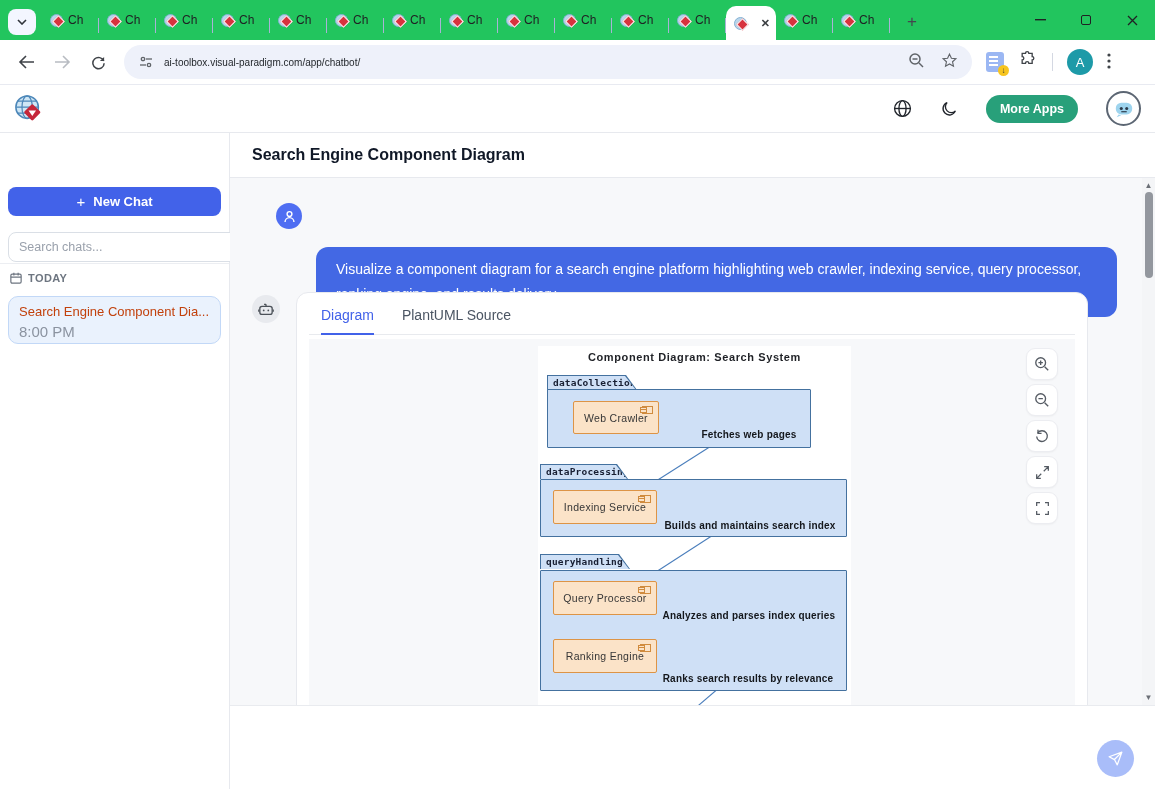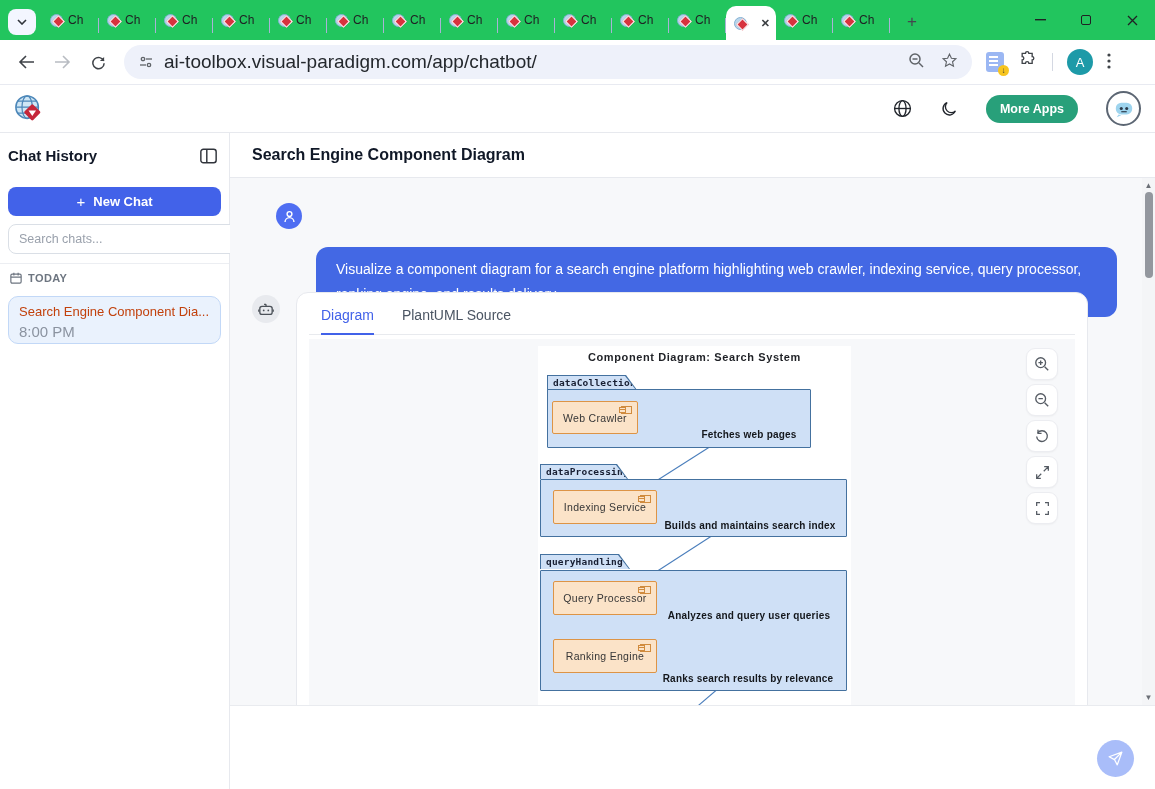--- a/index.html
+++ b/index.html
@@ -26,21 +26,21 @@
   .win-controls { margin-left:auto; display:flex; align-items:center; height:40px; }
   .win-btn { width:46px; height:40px; display:flex; align-items:center; justify-content:center; color:#202124; font-size:12px;}
   .win-max-glyph { width:10px; height:10px; border:1.2px solid #202124; border-radius:2px; }
 
   .toolbar { height:45px; background:#fff; display:flex; align-items:center; border-bottom:1px solid #e8eaf1; padding:0 8px; }
   .nav-ic { width:30px; height:30px; display:flex; align-items:center; justify-content:center; font-size:16px; color:#3f4348; margin:0 3px;}
   .nav-ic.disabled { color:#b8bcc2; }
   .omnibox { height:34px; flex:none; width:848px; margin-left:8px; background:#eef1fa; border-radius:17px;
              display:flex; align-items:center; padding:0 10px 0 14px; }
   .site-info { color:#5f6368; margin-right:10px; display:flex; }
-  .url-text { font-size:19px; color:#24282d; flex:1; }
+  .url-text { font-size:10px; color:#24282d; flex:1; }
   .omni-right { display:flex; align-items:center; gap:16px; margin-right:4px; color:#5f6368;}
   .tb-right { display:flex; align-items:center; gap:14px; margin-left:14px; }
   .doc-ic { position:relative; width:18px; height:20px; background:#9bb7f3; border-radius:3px; }
   .doc-ic::before { content:''; position:absolute; left:3px; top:4px; width:9px; height:2px; background:#fff; box-shadow:0 4px 0 #fff, 0 8px 0 #fff;}
   .doc-ic::after { content:'↓'; position:absolute; right:-5px; bottom:-4px; width:11px; height:11px; background:#f7c520;
                    border-radius:50%; font-size:8px; line-height:11px; text-align:center; color:#333; }
   .tb-sep { width:1px; height:18px; background:#d4d8e2; }
   .profile-av { width:26px; height:26px; border-radius:50%; background:#1d9aa8; color:#fff; font-size:13px;
                 display:flex; align-items:center; justify-content:center; }
   .kebab { font-size:15px; color:#3f4348; letter-spacing:0; }
@@ -61,21 +61,21 @@
   
   .body { display:flex; height:656px; }
   .sidebar { width:230px; flex:none; background:#fff; border-right:1px solid #e7e9ee; position:relative; }
   .sb-header { height:45px; display:flex; align-items:center; justify-content:space-between; padding:0 12px 0 8px; }
   .sb-title { font-size:15px; font-weight:bold; color:#111827; }
   .sb-toggle { color:#30343b; display:flex; }
   .new-chat { position:absolute; left:8px; top:54px; width:213px; height:29px; background:#4262e9; color:#fff;
               border:none; border-radius:8px; font-size:13px; font-weight:bold; display:flex; align-items:center;
               justify-content:center; gap:8px; }
   .new-chat .plus { font-size:15px; font-weight:normal; }
-  .sb-search { position:absolute; left:8px; top:91px; width:234px; height:30px; border:1px solid #dadfe6;
+  .sb-search { position:absolute; left:8px; top:99px; width:234px; height:30px; border:1px solid #dadfe6;
                border-radius:8px; padding:0 10px; font-size:12.5px; color:#333; font-family:"Liberation Sans",sans-serif;}
   .sb-search::placeholder { color:#9aa1ac; }
   .sb-divider { position:absolute; left:0; top:130px; width:100%; height:1px; background:#eceef2; }
   .sb-section { position:absolute; left:10px; top:139px; display:flex; align-items:center; gap:6px;
                 font-size:11px; font-weight:bold; color:#6d7580; letter-spacing:0.4px; }
   .chat-item { position:absolute; left:8px; top:163px; width:213px; height:48px; background:#eaf2fd;
                border:1px solid #c2d8f7; border-radius:10px; padding:7px 10px; }
   .chat-item-title { font-size:13px; color:#c2410c; font-weight:500; white-space:nowrap; overflow:hidden; }
   .chat-item-time { font-size:15px; color:#8b93a0; margin-top:4px; }
 
@@ -324,29 +324,20 @@
             <path d="M9 14h6" stroke="#2b3a4a" stroke-width="1.3"></path>
             <path d="M6 17l-2 3 5-2" fill="#9ed4ee"></path>
           </svg>
       </span>
     </div>
   </div>
 
   <div class="body">
 
     <div class="sidebar">
-      <div class="sb-header">
-        <span class="sb-title">Chat History</span>
-        <span class="sb-toggle">
-            <svg width="17" height="16" viewBox="0 0 20 18">
-              <rect x="1" y="1" width="18" height="16" rx="3" fill="none" stroke="#30343b" stroke-width="1.7"></rect>
-              <path d="M8 1v16" stroke="#30343b" stroke-width="1.7"></path>
-            </svg>
-          </span>
-      </div>
       <button class="new-chat">
         <span class="plus">+</span>
         <span>New Chat</span>
       </button>
       <input class="sb-search" placeholder="Search chats..." style="">
       <div class="sb-divider"></div>
       <div class="sb-section">
         <svg width="12" height="12" viewBox="0 0 14 14">
             <rect x="1" y="2.5" width="12" height="10.5" rx="1.5" fill="none" stroke="#6d7580" stroke-width="1.4"></rect>
             <path d="M1 6h12M4.5 1v3M9.5 1v3" stroke="#6d7580" stroke-width="1.4"></path>
@@ -413,21 +404,21 @@
                 <circle cx="440" cy="169" r="7.5"></circle>
                 <circle cx="440" cy="259" r="7.5"></circle>
                 <circle cx="440" cy="321" r="7.5"></circle>
               </g>
             </svg>
 
             <div class="pkg-tab" style="left:238px; top:36px; width:90px;">
               <div class="pkg-tab-inner">dataCollection</div>
             </div>
             <div class="pkg-body" style="left:238px; top:50px; width:264px; height:59px;"></div>
-            <div class="comp" style="left:243px; top:62px; width:86px; height:33px;">
+            <div class="comp" style="left:264px; top:62px; width:86px; height:33px;">
               <span>Web Crawler</span>
                 <span class="comp-icon"></span>
             </div>
             <div class="if-label" style="left:340px; top:90px; width:200px;">Fetches web pages</div>
 
             <div class="pkg-tab" style="left:231px; top:125px; width:88px;">
               <div class="pkg-tab-inner">dataProcessing</div>
             </div>
             <div class="pkg-body" style="left:231px; top:140px; width:307px; height:58px;"></div>
             <div class="comp" style="left:244px; top:151px; width:104px; height:34px;">
@@ -437,21 +428,21 @@
             <div class="if-label" style="left:331px; top:181px; width:220px;">Builds and maintains search index</div>
 
             <div class="pkg-tab" style="left:231px; top:215px; width:90px;">
               <div class="pkg-tab-inner">queryHandling</div>
             </div>
             <div class="pkg-body" style="left:231px; top:231px; width:307px; height:121px;"></div>
             <div class="comp" style="left:244px; top:242px; width:104px; height:34px;">
               <span>Query Processor</span>
                 <span class="comp-icon"></span>
             </div>
-            <div class="if-label" style="left:330px; top:271px; width:220px;">Analyzes and query user queries</div>
+            <div class="if-label" style="left:330px; top:271px; width:220px;">Analyzes and parses index queries</div>
             <div class="comp" style="left:244px; top:300px; width:104px; height:34px;">
               <span>Ranking Engine</span>
                 <span class="comp-icon"></span>
             </div>
             <div class="if-label" style="left:329px; top:334px; width:220px;">Ranks search results by relevance</div>
 
             <div class="vw-controls">
               <div class="vw-btn">
                   <svg width="16" height="16" viewBox="0 0 18 18">
                     <circle cx="7.5" cy="7.5" r="5.5" fill="none" stroke="#555b63" stroke-width="1.5"></circle>

